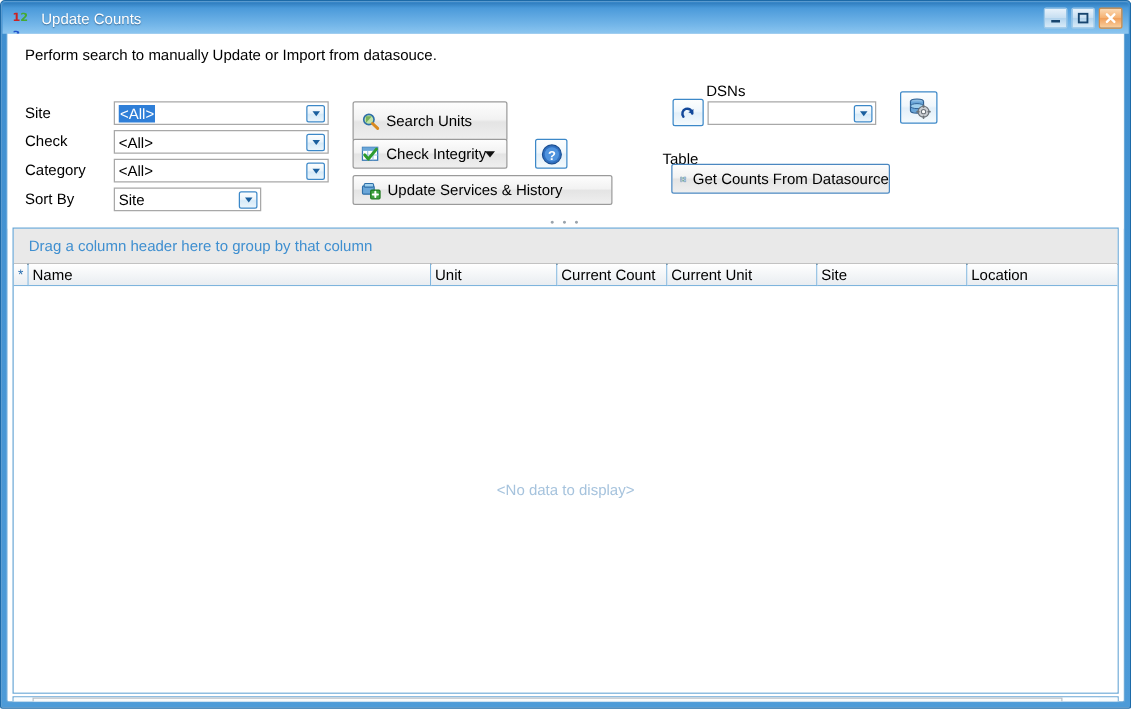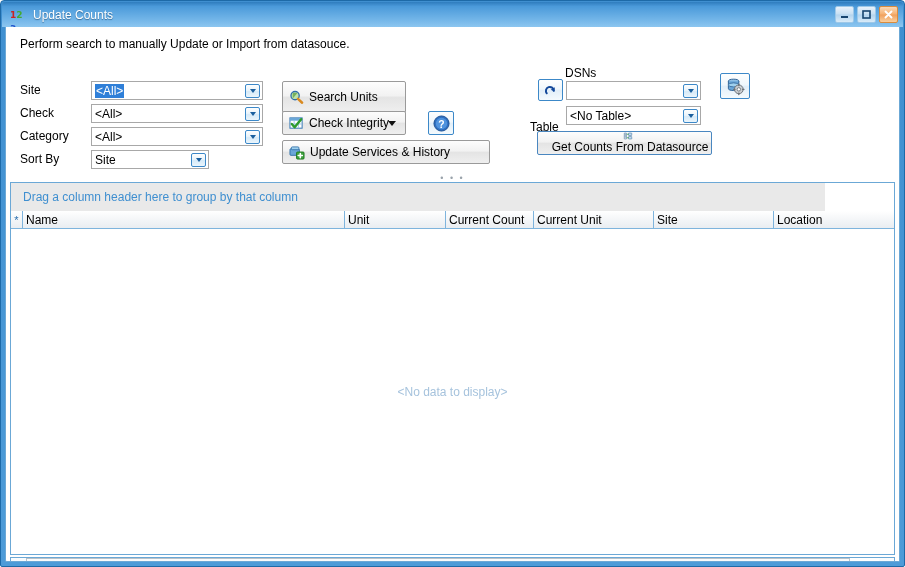--- a/index.html
+++ b/index.html
@@ -117,21 +117,21 @@
 
   
   #grid{
     position:absolute;left:4px;top:155px;width:885px;height:373px;
     box-sizing:border-box;
     border:1px solid #6ba8d6;
     background:#ffffff;
     overflow:hidden;
   }
   #grouppanel{
-    position:absolute;left:0;top:0;width:814px;height:28px;
+    position:absolute;left:0;top:0;width:883px;height:28px;
     background:#e9e9e9;
     border-bottom:1px solid #000000;
     display:flex;align-items:center;
   }
   #grouppanel .gtext{margin-left:12px;color:#3f8fd0;font-size:12px;}
   #headerrow{
     position:absolute;left:0;top:28px;width:883px;height:18px;
     display:flex;
   }
   .hcell{
@@ -326,28 +326,22 @@
           <ellipse cx="8" cy="4.5" rx="5.5" ry="2.2" fill="#8fbfe4" stroke="#2c5f92" stroke-width="1"></ellipse>
           <path d="M2.5 4.5 V12 A5.5 2.2 0 0 0 13.5 12 V4.5" fill="#6aa6d8" stroke="#2c5f92" stroke-width="1"></path>
           <ellipse cx="8" cy="8.3" rx="5.5" ry="2.1" fill="#9fd0ee" stroke="#2c5f92" stroke-width=".8"></ellipse>
           <circle cx="13.5" cy="13" r="4.6" fill="#c9cdd1" stroke="#6b7278" stroke-width="1"></circle>
           <circle cx="13.5" cy="13" r="1.8" fill="#ffffff" stroke="#6b7278" stroke-width=".9"></circle>
           <path d="M13.5 7.6 V9 M13.5 17 V18.4 M8.1 13 H9.5 M17.5 13 H18.9" stroke="#6b7278" stroke-width="1.5" stroke-linecap="round"></path>
         </svg>
       </div>
 
       <div class="flabel" style="left:524px;top:81px;margin-top:12px;">Table</div>
-      <div class="combo" style="left:560px;top:79px;width:135px;">
-        <div class="ctext">&lt;No Table&gt;</div>
-        <div class="cbtn">
-            <div class="arrow-d"></div>
-          </div>
-      </div>
-
-      <div class="btn" style="left:531px;top:104px;width:175px;height:24px;border-color:#4a87c0;flex-direction:column;">
+
+      <div class="btn" style="left:531px;top:104px;width:175px;height:24px;border-color:#4a87c0;">
         <svg width="16" height="15" viewBox="0 0 17 16">
           <rect x="1" y="2" width="4.5" height="12" rx=".7" fill="#dfe6ec" stroke="#3a6a96" stroke-width="1"></rect>
           <path d="M2 4.3 H4.5 M2 6.3 H4.5 M2 8.3 H4.5 M2 10.3 H4.5" stroke="#3a6a96" stroke-width=".8"></path>
           <rect x="9.5" y="2" width="6.5" height="5" rx=".7" fill="#bcd9f0" stroke="#3a6a96" stroke-width="1"></rect>
           <rect x="9.5" y="9" width="6.5" height="5" rx=".7" fill="#bcd9f0" stroke="#3a6a96" stroke-width="1"></rect>
           <path d="M6.3 4.5 H9 M6.3 11.5 H9" stroke="#2f9b2f" stroke-width="1.5"></path>
           <path d="M8.6 3.0 L9.4 4.5 L8.6 6.0 Z" fill="#2f9b2f"></path>
           <path d="M8.6 10.0 L9.4 11.5 L8.6 13.0 Z" fill="#2f9b2f"></path>
         </svg>
         <span class="blabel">Get Counts From Datasource</span>

